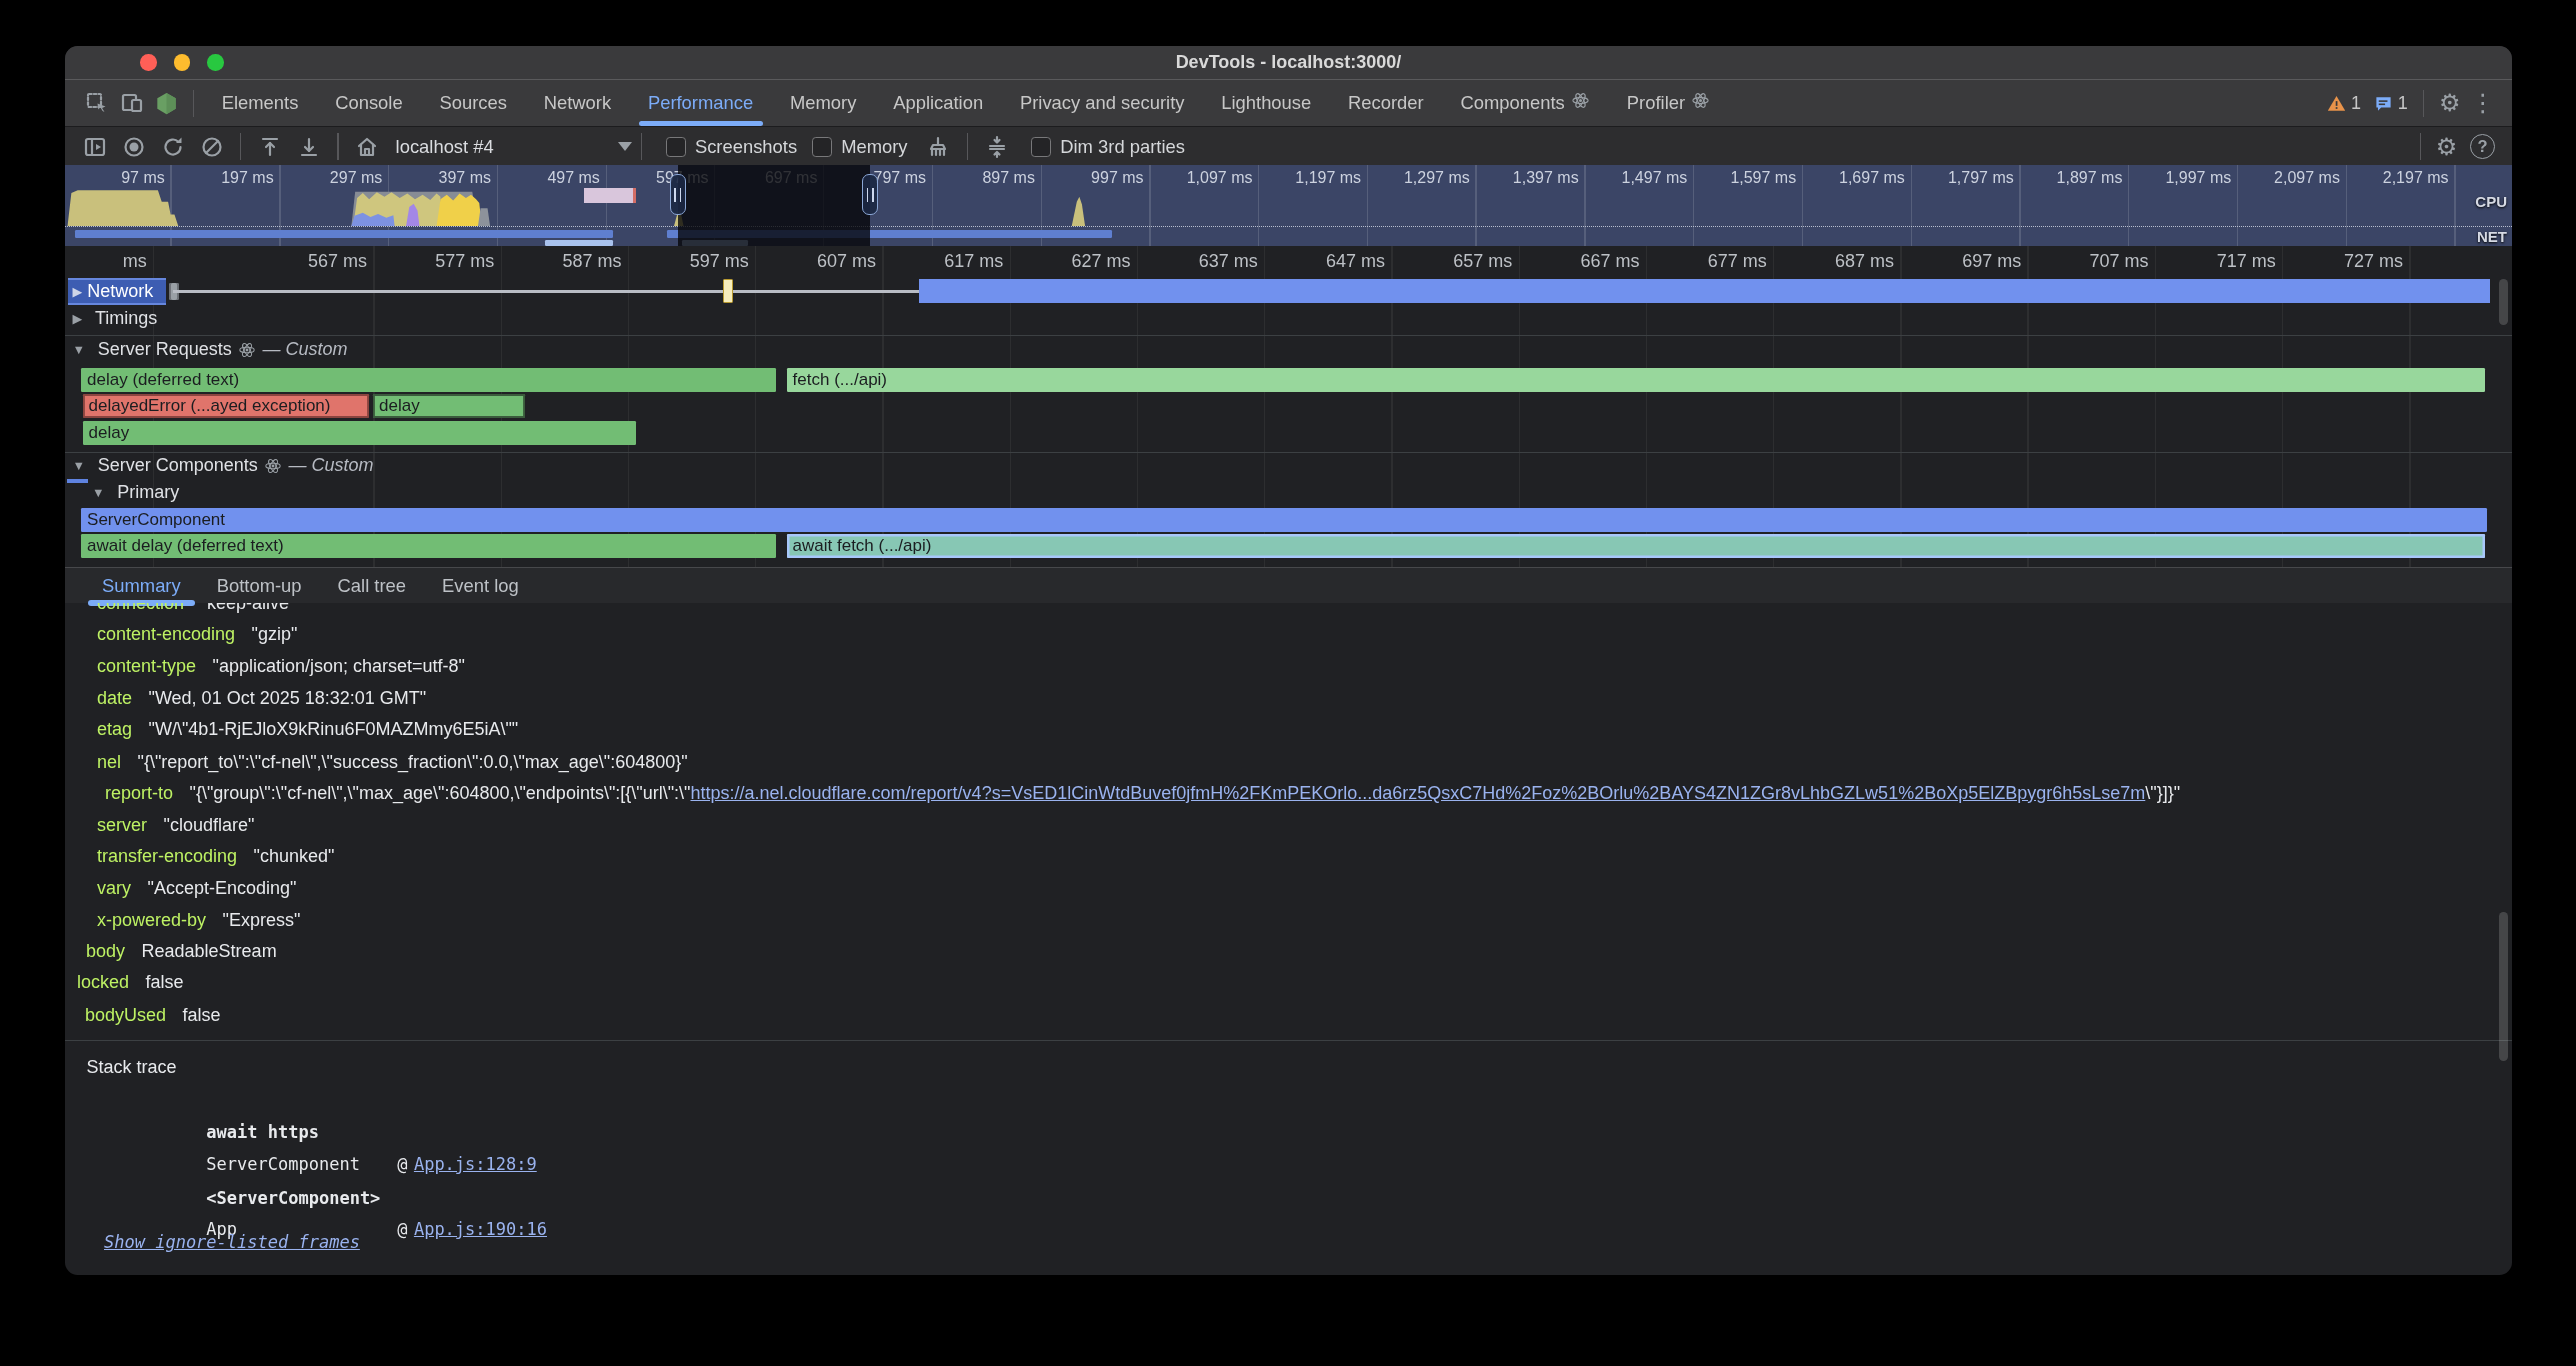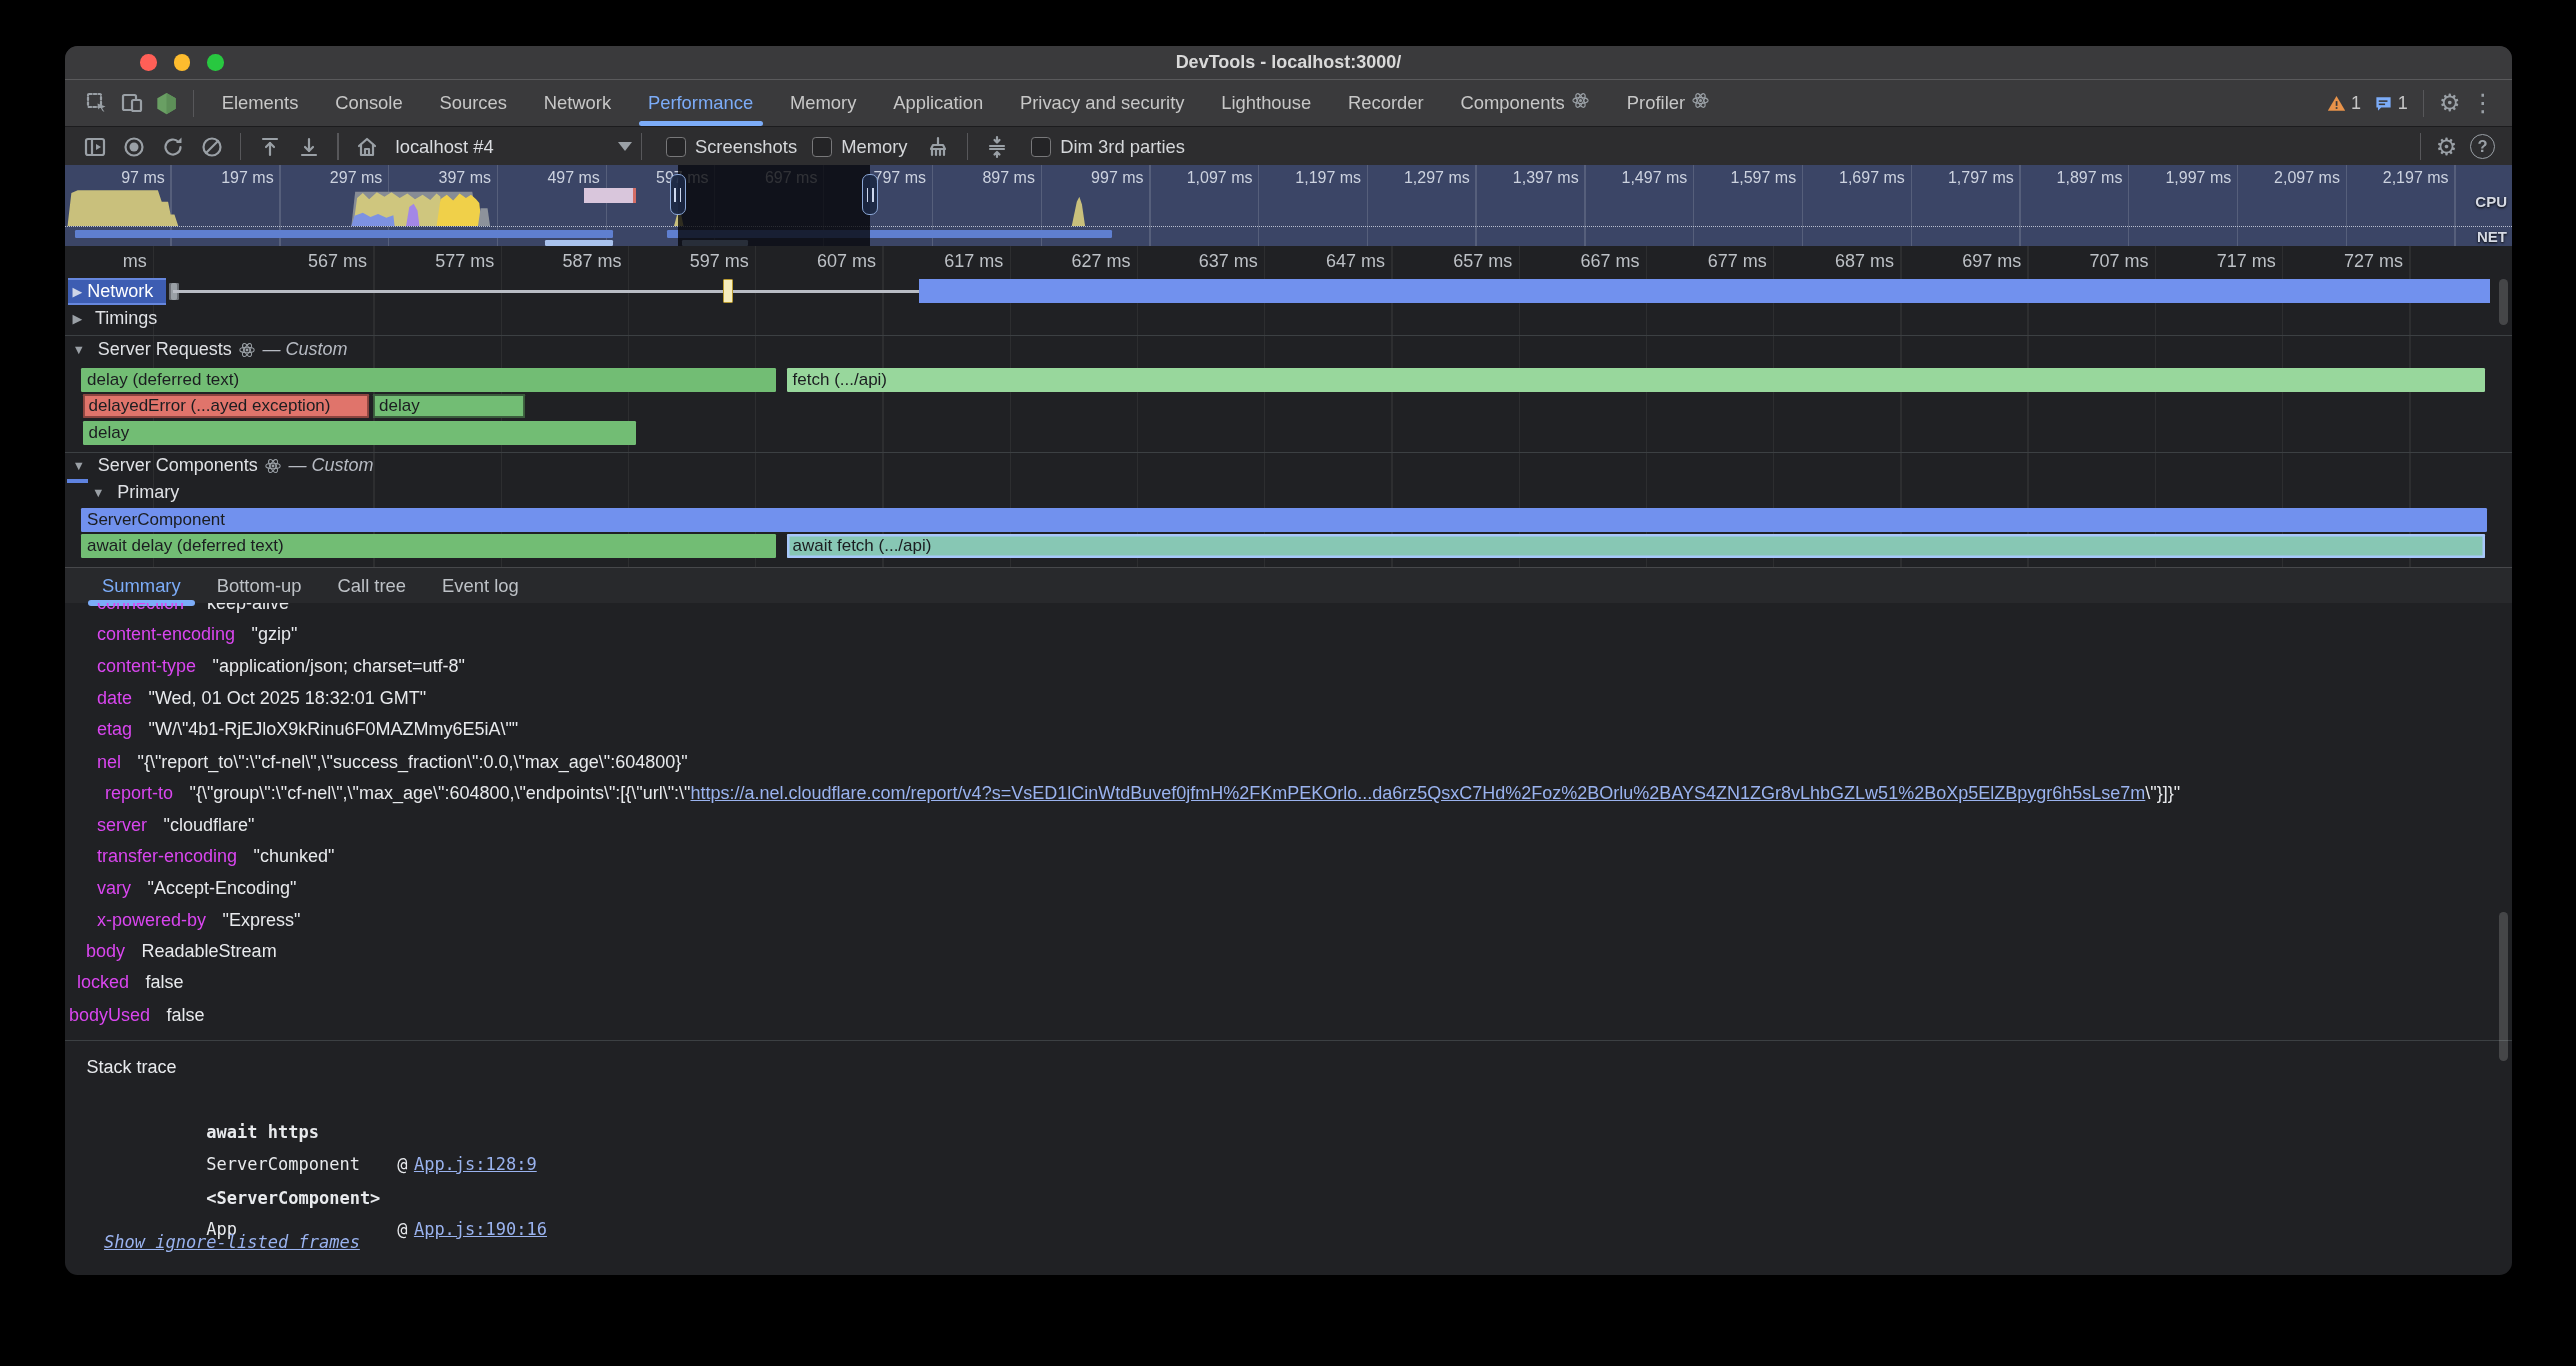--- a/index.html
+++ b/index.html
@@ -82,21 +82,21 @@
   .thumb{position:absolute;right:3.8px;width:9px;border-radius:4.4px;background:rgba(255,255,255,.17)}
   
   .bottomtabs{position:absolute;top:521px;left:0;right:0;height:35px;background:#28292c;border-top:0.6px solid #47484b;
               display:flex;padding-left:19px}
   .btab{position:relative;display:flex;align-items:center;padding:0 18px;font-size:18.4px;color:#bdc1c6;white-space:nowrap}
   .btab.active{color:#7cacf8}
   .btab.active::after{content:"";position:absolute;left:3.8px;right:3.8px;bottom:-2.5px;height:5.7px;border-radius:5.7px;background:#7cacf8}
   
   .details{position:absolute;top:557px;left:0;right:0;bottom:0;overflow:hidden}
   .prop{position:absolute;left:0;right:0;height:21.6px;line-height:21.6px;font-size:18px;white-space:nowrap;box-sizing:border-box}
-  .pkey{color:#d946ef;margin-right:16.5px}
+  .pkey{color:#bef264;margin-right:16.5px}
   .pval{color:#e8eaed}
   .plink{color:#9ab3ef;text-decoration:underline}
   .sep{position:absolute;left:0;right:0;top:437px;height:0.6px;background:#3c4043}
   .stack-title{position:absolute;left:21.6px;top:454px;font-size:18px;color:#e8eaed}
   .srow{position:absolute;left:39px;font-family:"DejaVu Sans Mono",monospace;font-size:17px;color:#e8eaed;white-space:pre}
   .srow .sname{display:inline-block;min-width:191px}
   .srow.sbold{font-weight:700}
   .sat{margin-right:6.3px}
   .slink{color:#9ab3ef;text-decoration:underline}
   .sfoot{position:absolute;left:39px;top:629px;font-family:"DejaVu Sans Mono",monospace;font-style:italic;
@@ -723,21 +723,21 @@
         </div>
 
         <div class="prop" style="top: 338px; padding-left: 21px;">
           <span class="pkey">body</span><span class="pval">ReadableStream</span><a class="plink"></a><span class="pval"></span>
         </div>
 
         <div class="prop" style="top: 369px; padding-left: 12px;">
           <span class="pkey">locked</span><span class="pval">false</span><a class="plink"></a><span class="pval"></span>
         </div>
 
-        <div class="prop" style="top: 402px; padding-left: 4px;">
+        <div class="prop" style="top: 402px; padding-left: 20px;">
           <span class="pkey">bodyUsed</span><span class="pval">false</span><a class="plink"></a><span class="pval"></span>
         </div>
       </div>
 
     <div class="sep"></div>
     <div class="stack-title">Stack trace</div>
 
     <div>
 
         <div class="srow sbold" style="top: 499px;">

